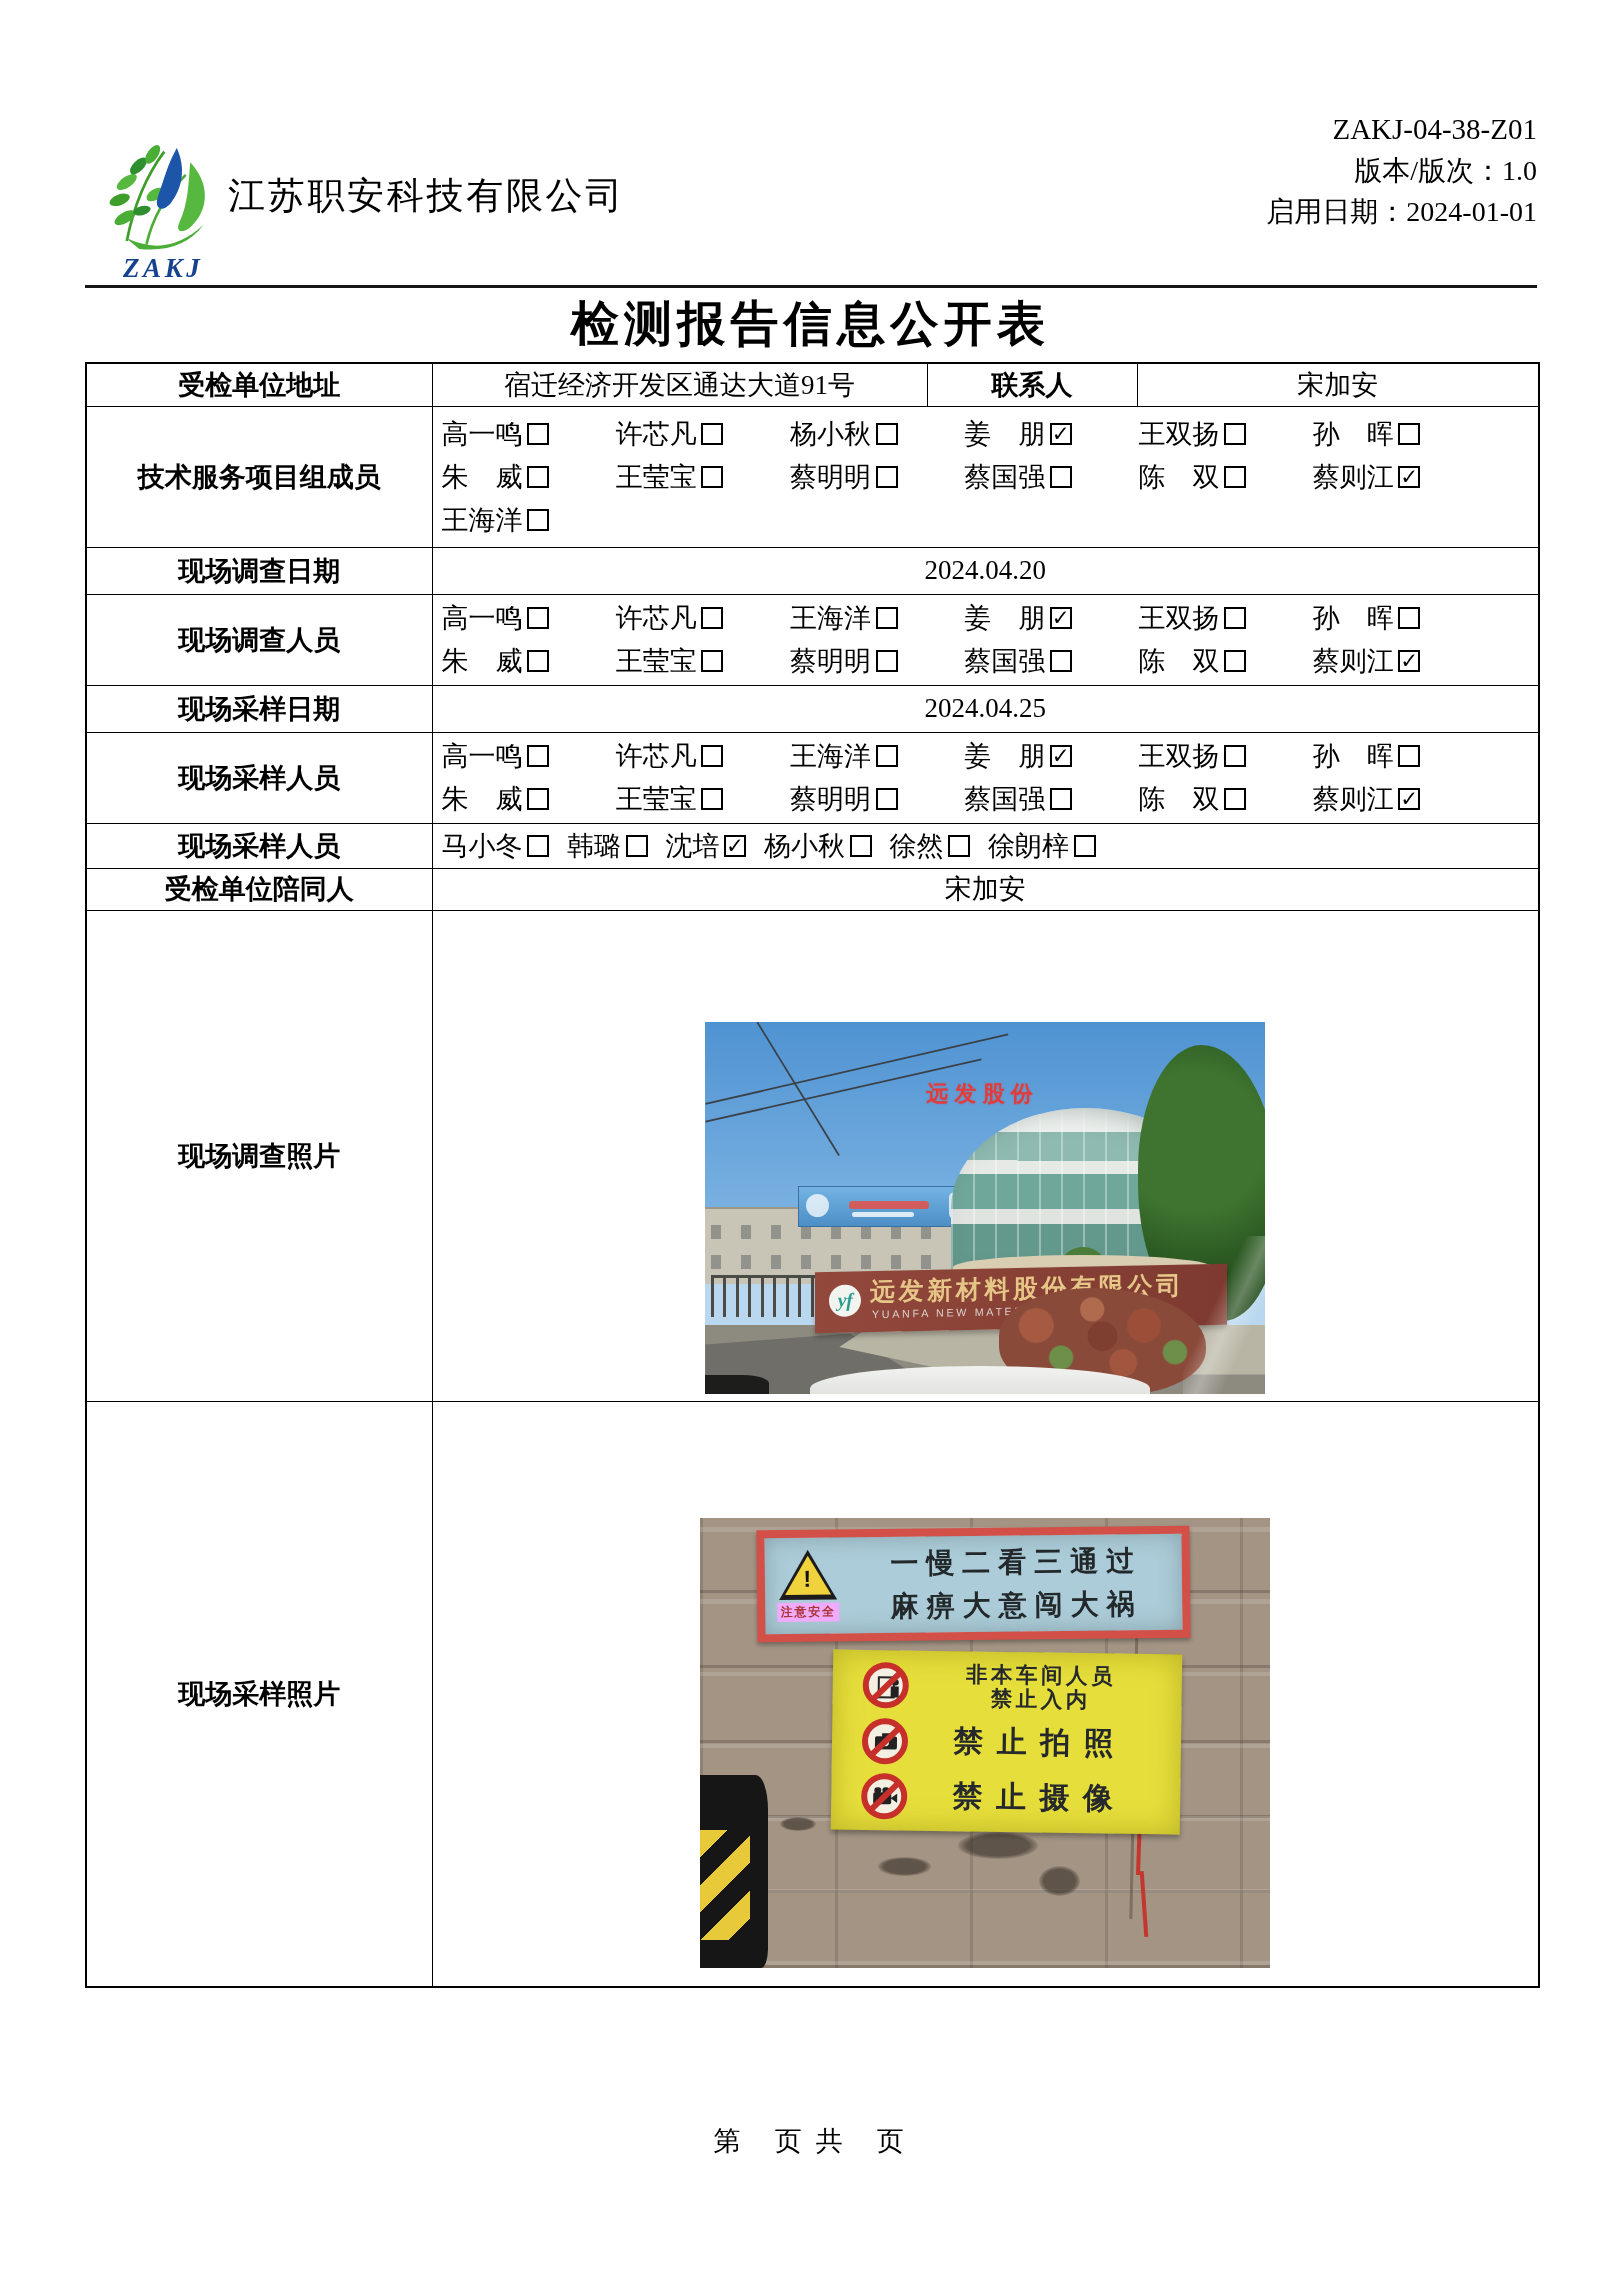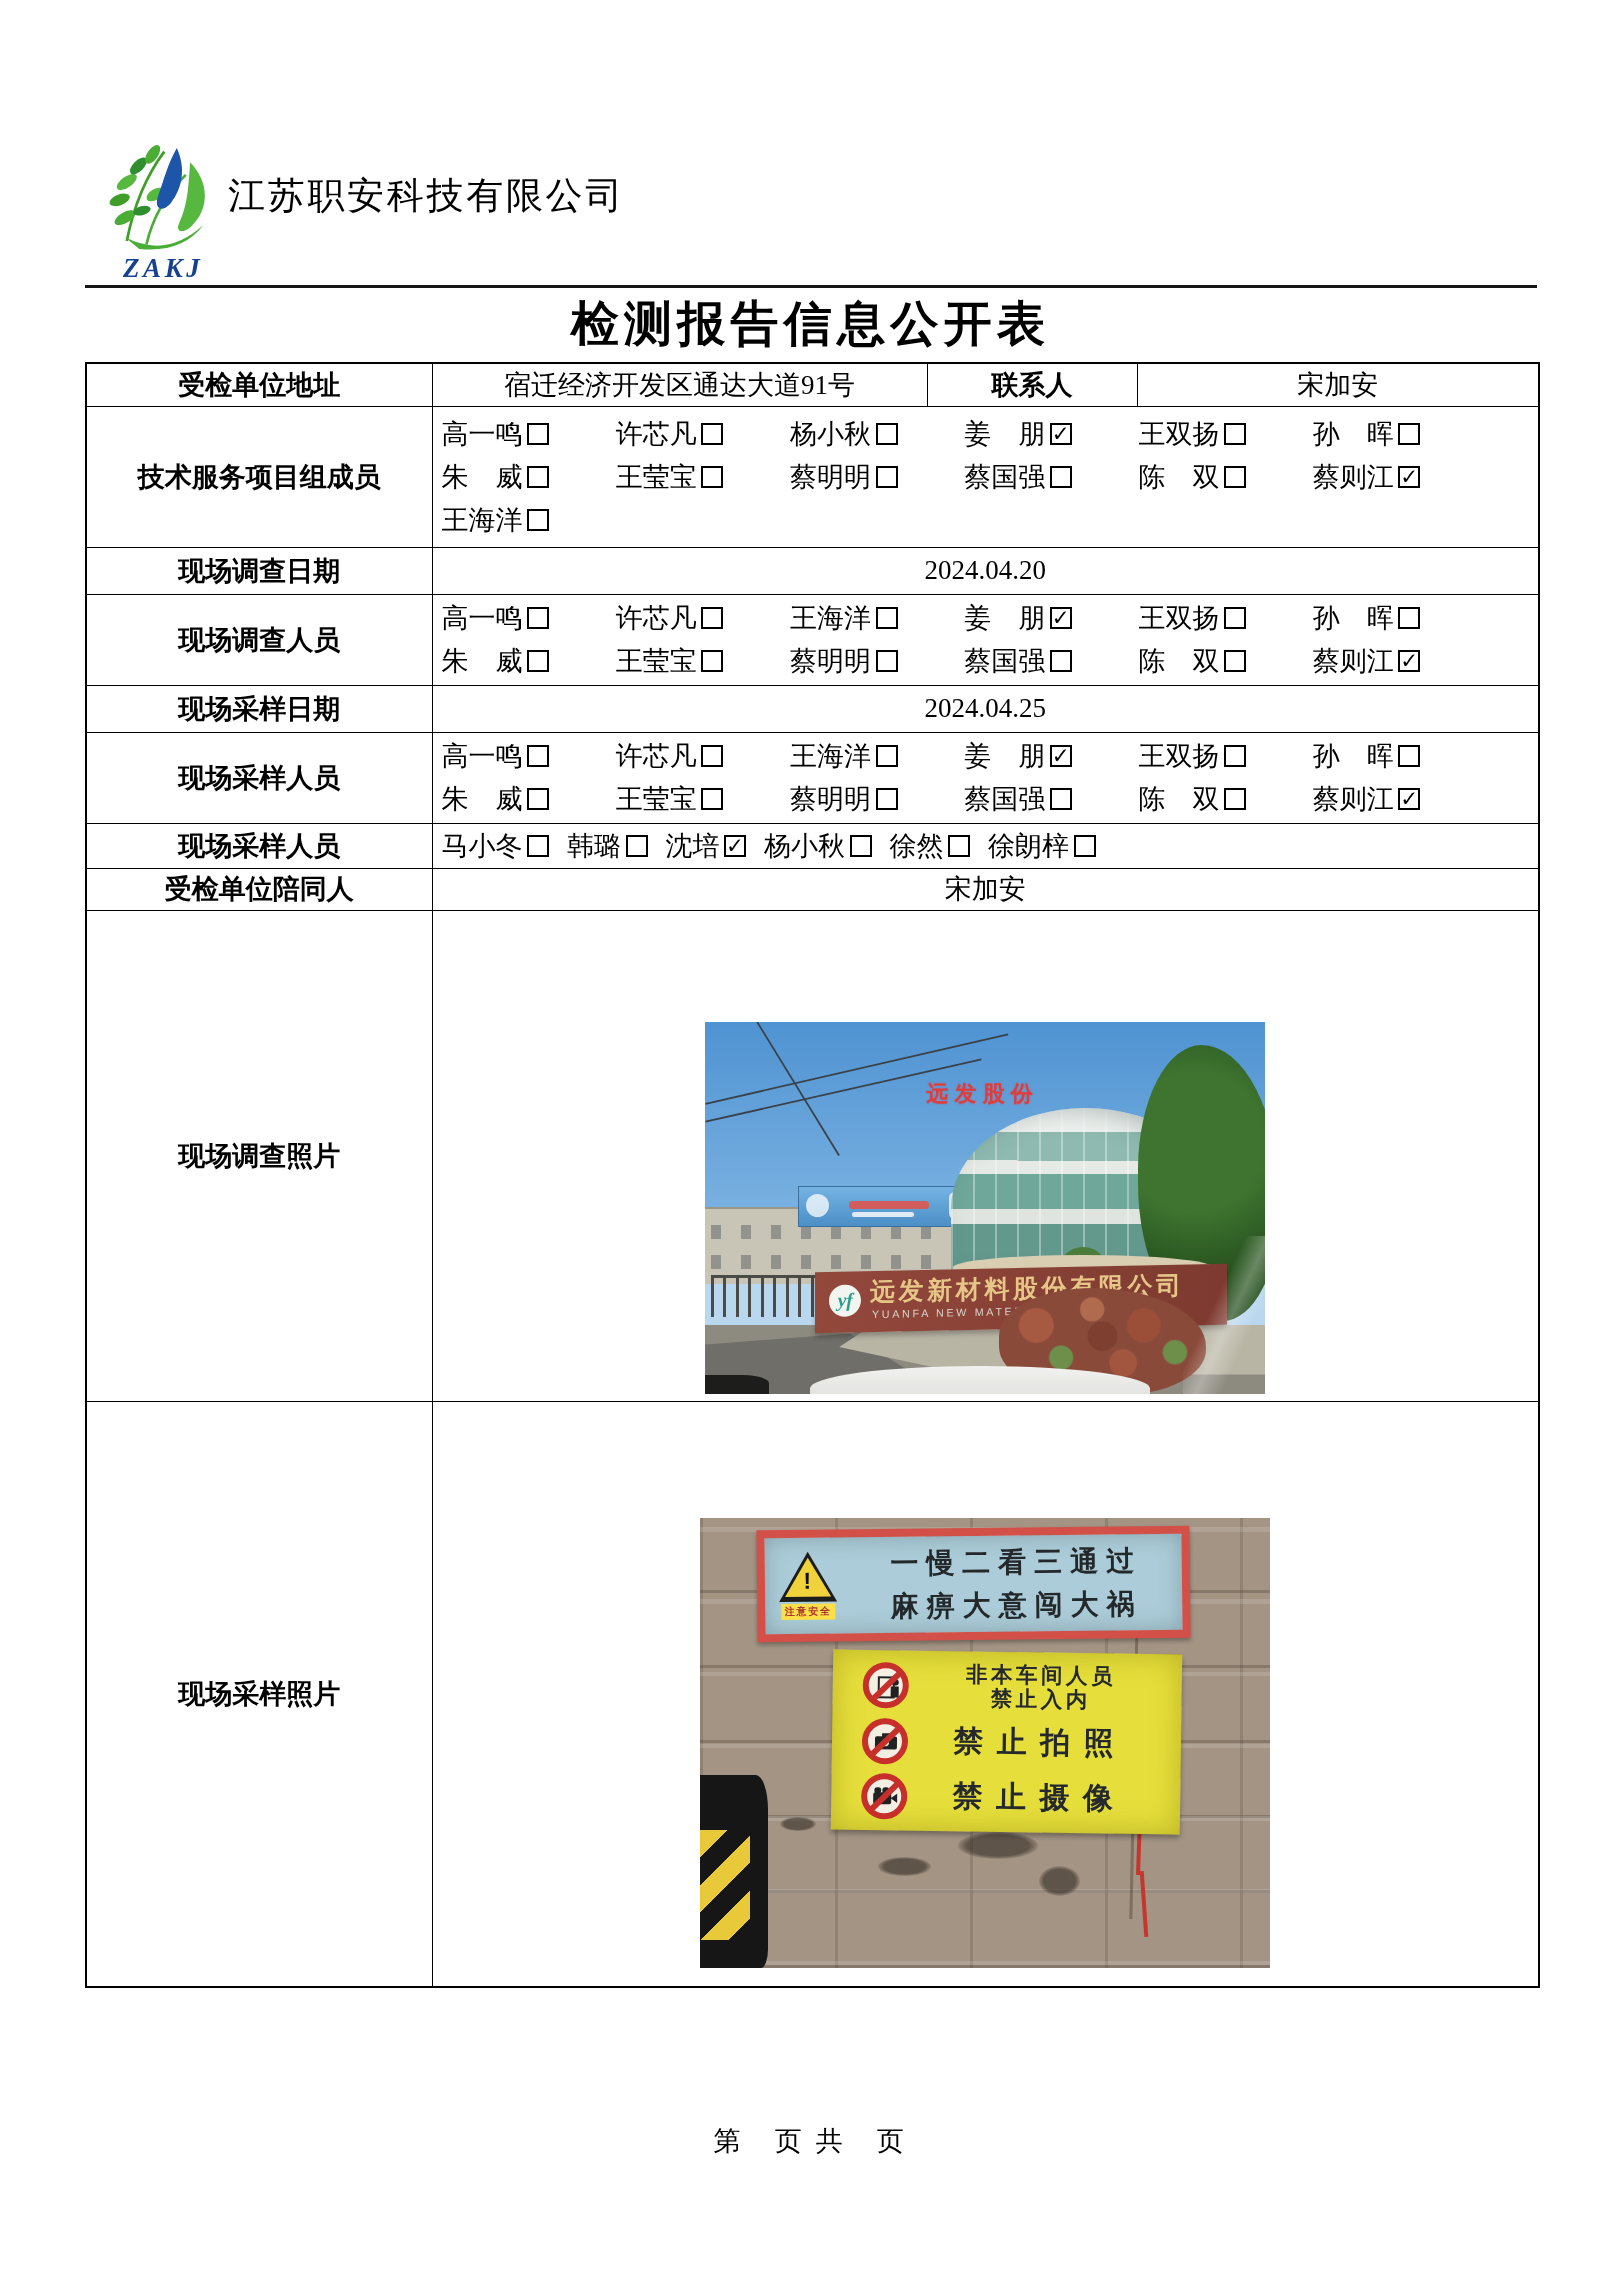--- a/index.html
+++ b/index.html
@@ -129,21 +129,21 @@
             transform:rotate(-0.6deg);padding:8px;box-sizing:border-box;box-shadow:0 2.7px 4.5px rgba(0,0,0,.3);}
   .p2-sign1-in{display:flex;width:100%;height:100%;background:#abccd8;align-items:center;
                box-shadow:inset 0 0 21.4px rgba(90,110,115,.45);}
   .p2-tri-wrap{width:86px;flex:0 0 86px;display:flex;flex-direction:column;align-items:center;}
   .p2-tri{width:0;height:0;border-left:29px solid transparent;border-right:29px solid transparent;
           border-bottom:50px solid #1c1c1c;position:relative;}
   .p2-tri-in{position:absolute;left:-23px;top:6.2px;width:0;height:0;border-left:23px solid transparent;
              border-right:23px solid transparent;border-bottom:39px solid #f0d23c;}
   .p2-tri-bang{position:absolute;left:-4.5px;top:16px;font-size:23px;font-weight:700;color:#111;z-index:2;
                font-family:"Liberation Sans",sans-serif;}
-  .p2-tri-label{margin-top:2.7px;background:#fde047;color:#a33;font-size:10px;font-weight:700;
+  .p2-tri-label{margin-top:2.7px;background:#f0abfc;color:#a33;font-size:12px;font-weight:700;
                 padding:0.9px 3.6px;letter-spacing:1.8px;font-family:"Liberation Sans",sans-serif;}
   .p2-sign1-text{flex:1;text-align:center;color:#23282b;font-weight:700;
                  font-family:"Liberation Sans",sans-serif;font-size:28px;letter-spacing:8px;line-height:43px;}
   .p2-sign2{position:absolute;left:132px;top:134px;width:349px;height:180px;background:#e6df3b;
             transform:rotate(0.8deg);box-shadow:inset 0 0 30px rgba(120,110,0,.4),0 3.6px 5.3px rgba(0,0,0,.3);
             display:flex;flex-direction:column;justify-content:space-around;padding:7.1px 9px;box-sizing:border-box;}
   .p2-row{display:flex;align-items:center;}
   .p2-circle{position:relative;width:46px;height:46px;flex:0 0 46px;border:6.2px solid #c62f2a;
              border-radius:50%;background:#f3efe2;box-sizing:border-box;margin-left:21.4px;}
   .p2-circle:after{content:"";position:absolute;left:-3.6px;top:14.3px;width:41px;height:6.2px;
@@ -169,20 +169,25 @@
       <ellipse cx="59" cy="25" rx="12" ry="6" fill="#4aad35" transform="rotate(-55 59 25)"></ellipse>
       <ellipse cx="47" cy="88" rx="10" ry="5" fill="#2f8f2f" transform="rotate(-15 47 88)"></ellipse>
       <ellipse cx="62" cy="70" rx="11" ry="6" fill="#56b83e" transform="rotate(-30 62 70)"></ellipse>
       <path d="M86,18 C96,40 93,62 79,80 C70,90 60,87 65,72 C72,52 76,36 86,18 Z" fill="#1d56a8"></path>
       <path d="M101,34 C122,56 124,86 101,107 C92,114 84,112 89,101 C99,80 99,58 101,34 Z" fill="#56b83e"></path>
       <path d="M28,118 Q75,142 116,104 Q92,136 44,131 Z" fill="#4aad35"></path>
     </svg>
   </div>
   <div class="logo-text">ZAKJ</div>
   <div class="company-name">江苏职安科技有限公司</div>
+  <div class="doc-info">
+    <div class="code">ZAKJ-04-38-Z01</div>
+    <div>版本/版次：1.0</div>
+    <div>启用日期：2024-01-01</div>
+  </div>
   <div class="header-rule"></div>
 
   <div class="page-title">检测报告信息公开表</div>
 
   <table class="form">
     <colgroup>
         <col style="width:346px">
         <col style="width:495px">
         <col style="width:210px">
         <col style="width:402px">

